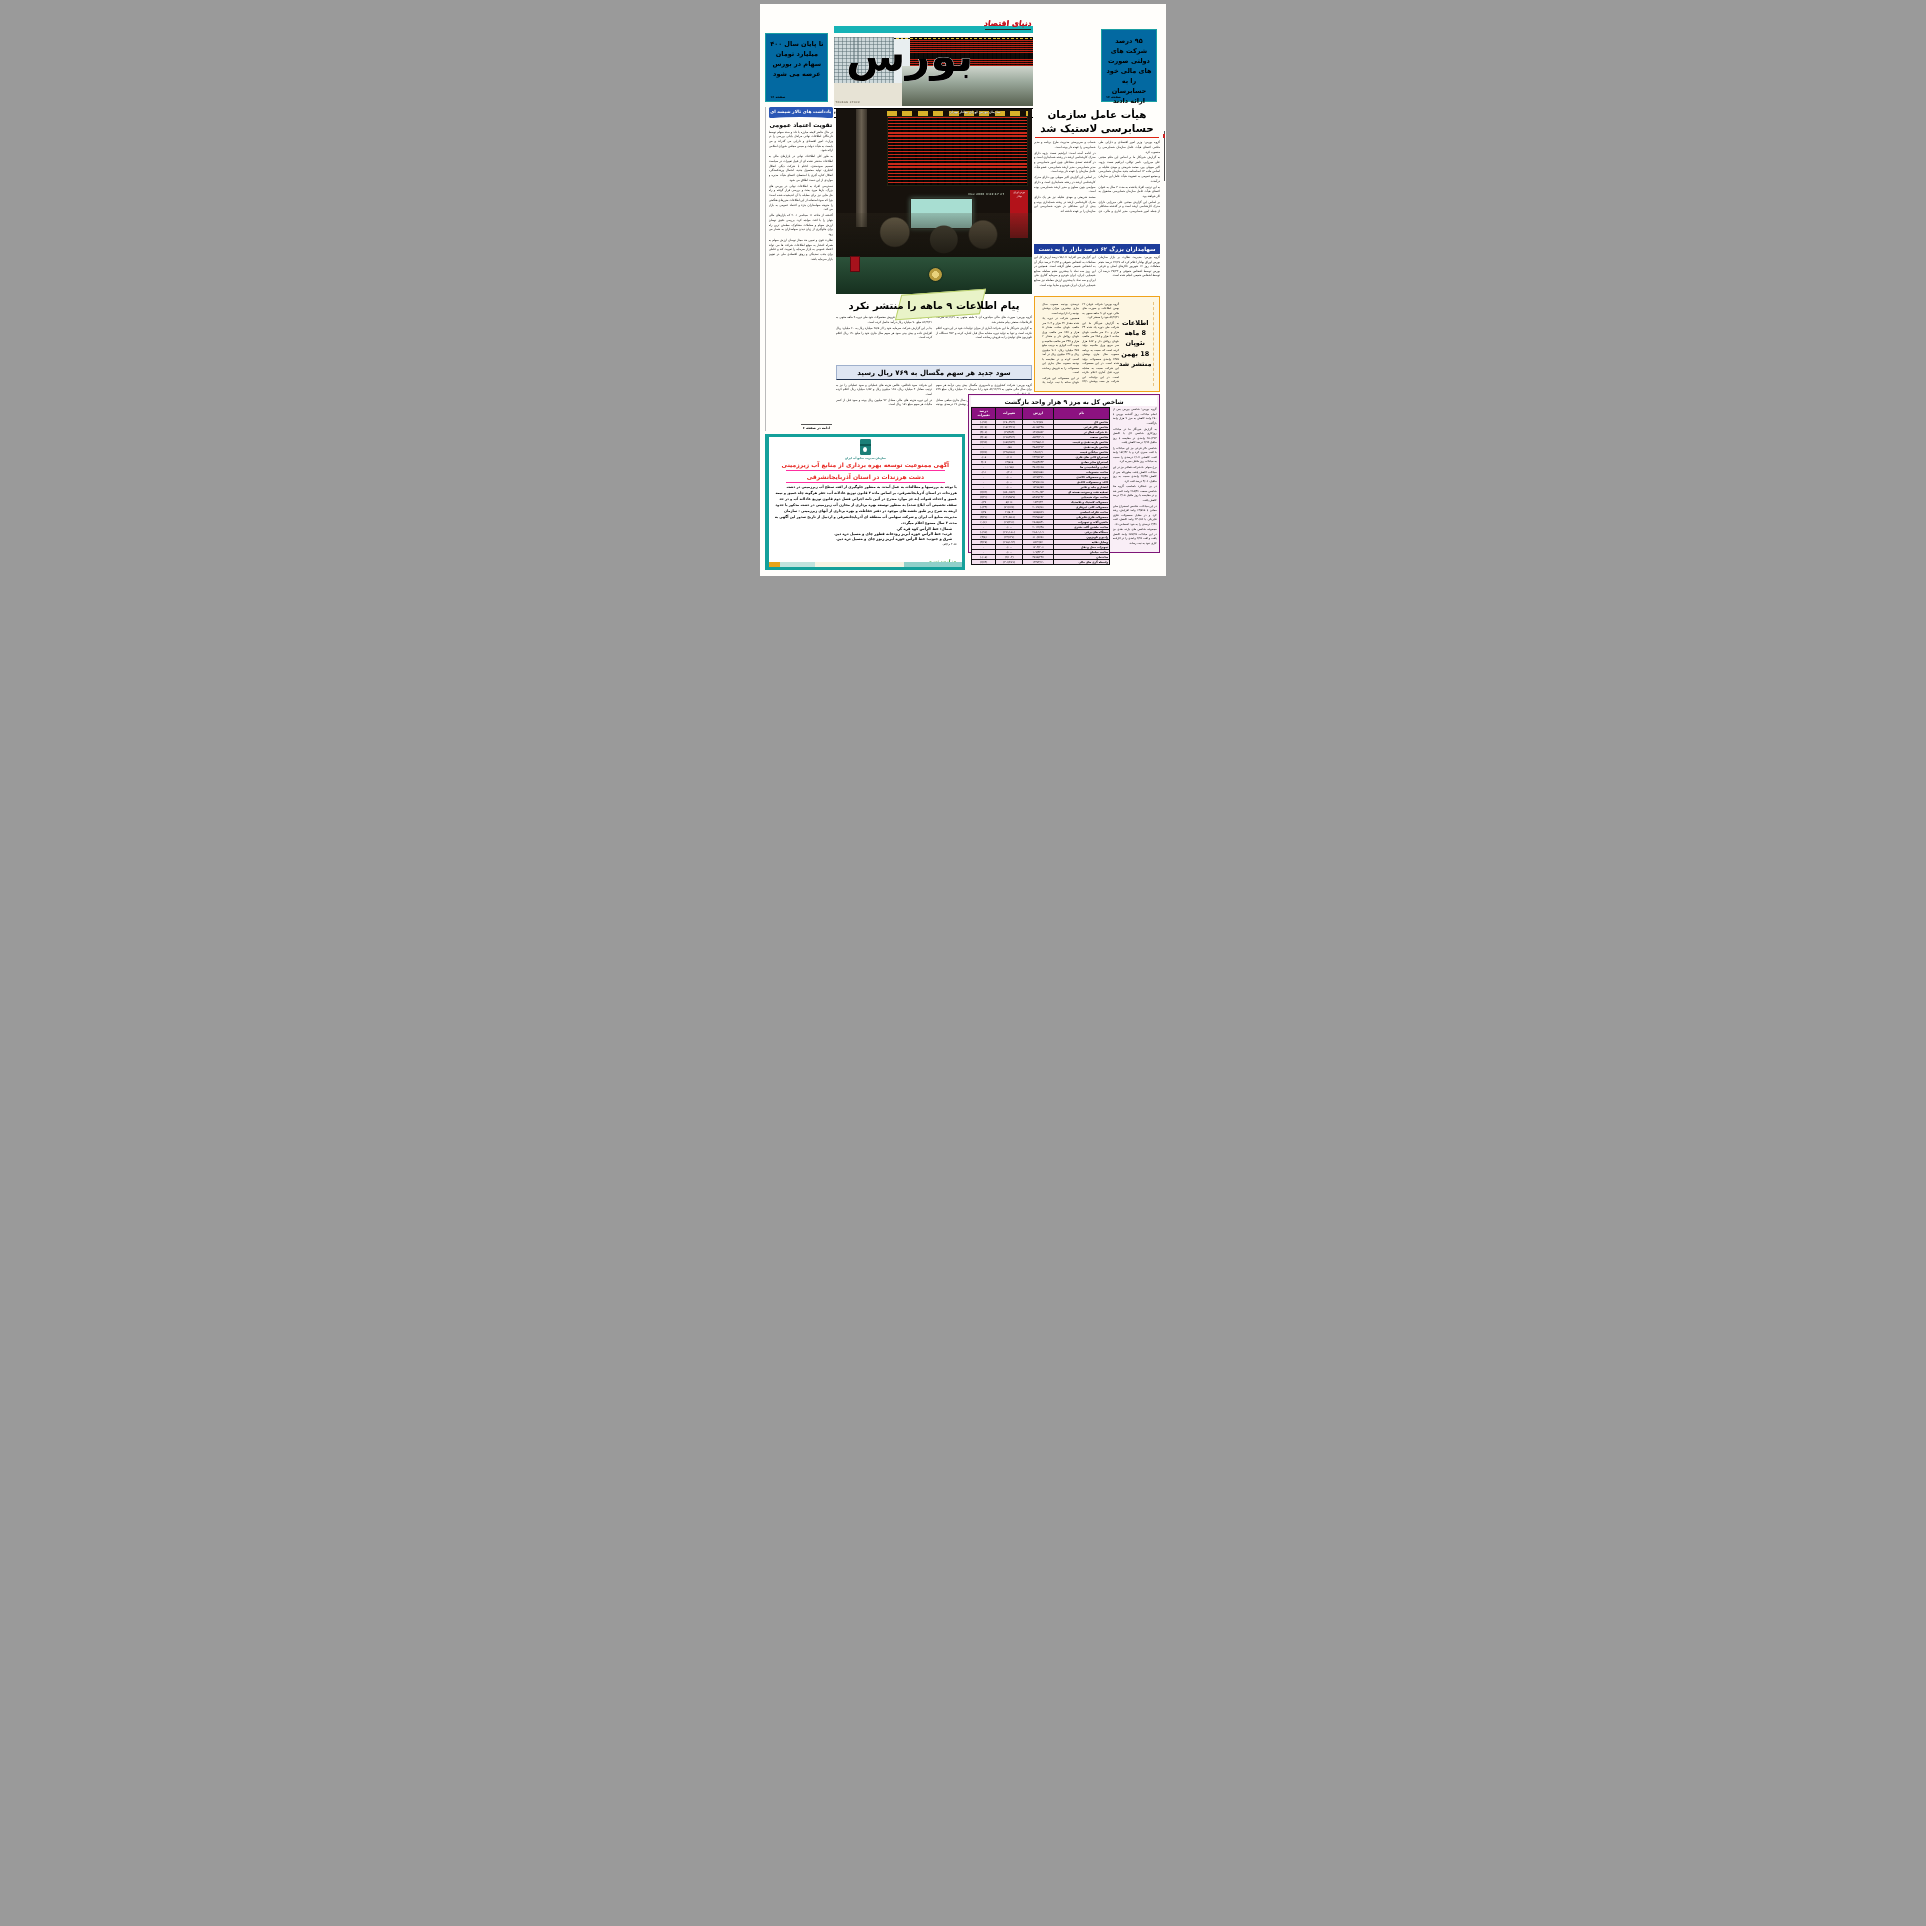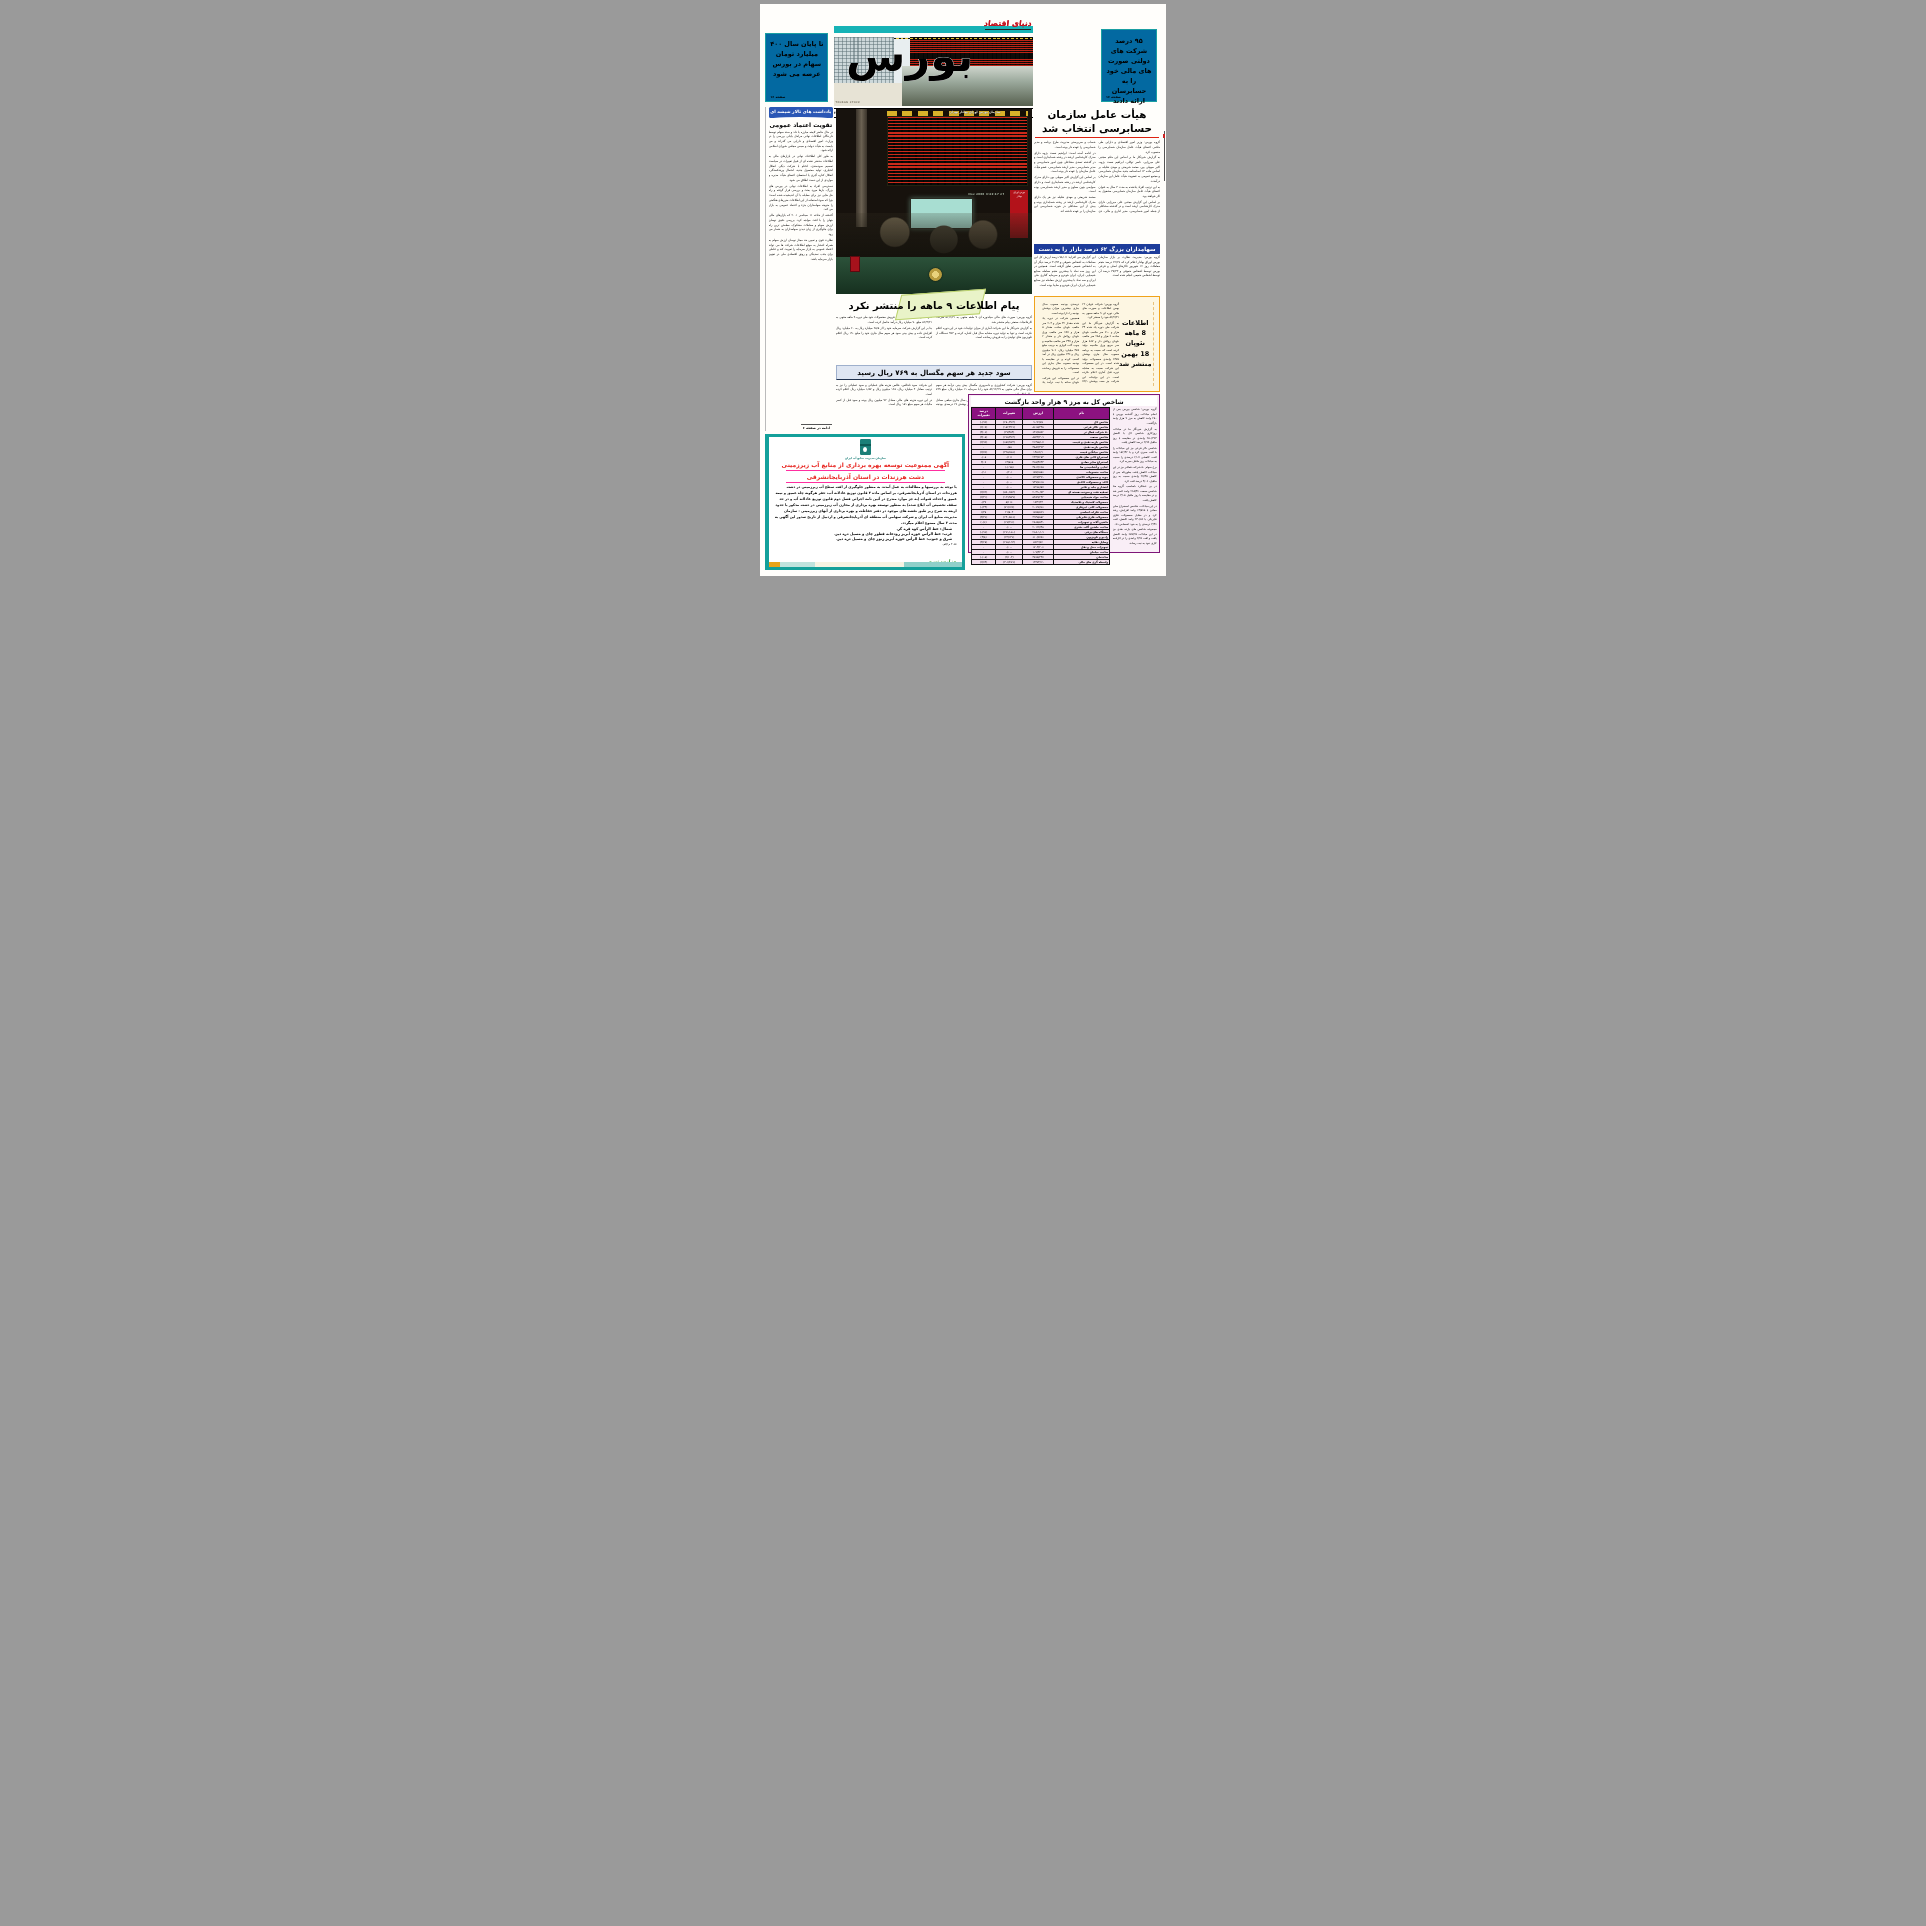--- a/index.html
+++ b/index.html
@@ -174,21 +174,21 @@
     <div class="pscreen"></div>
     <div class="pcrowd"></div>
     <div class="pdesk"></div>
     <div class="emblem"></div>
     <div class="redphone"></div>
   </div>
 
   <div class="lead">
     <h1>
       <span>هیأت عامل سازمان</span><br>
-      <span>حسابرسی انتخاب شد</span>
+      <span>حسابرسی لاستیک شد</span>
     </h1>
     <div class="red-rule"></div>
     <div class="body">
         <p>گروه بورس: وزیر امور اقتصادی و دارایی طی حکمی اعضای هیأت عامل سازمان حسابرسی را منصوب کرد.</p>
         <p>به گزارش خبرنگار ما بر اساس این حکم مجتبی علی میرزایی، ناصر توکلی، ابراهیم نعمت پژوه، اکبر سهیلی پور، محمد شریعتی و مهدی شلیله بر اساس ماده ۱۴ اساسنامه جدید سازمان حسابرسی و مجمع عمومی به عضویت هیأت عامل این سازمان درآمدند.</p>
         <p>به این ترتیب افراد یادشده به مدت ۳ سال به عنوان اعضای هیأت عامل سازمان حسابرسی مشغول به کار خواهند بود.</p>
         <p>بر اساس این گزارش مجتبی علی میرزایی دارای مدرک کارشناسی ارشد است و در گذشته مشاغلی از جمله امور حسابرسی، مدیر اداری و مالی، ذی حساب و سرپرستی مدیریت طرح برنامه و مدیر حسابرسی را عهده دار بوده است.</p>
         <p>در ادامه آمده است: ابراهیم نعمت پژوه دارای مدرک کارشناسی ارشد در رشته حسابداری است و در گذشته تصدی مشاغلی چون امور حسابرسی و مدیر حسابرسی، مدیر ارشد حسابرسی، عضو هیأت عامل سازمان را عهده دار بوده است.</p>
         <p>بر اساس این گزارش اکبر سهیلی پور، دارای مدرک کارشناسی ارشد در رشته حسابداری است و دارای سوابقی چون معاون و مدیر ارشد حسابرسی بوده است.</p>
         <p>محمد شریعتی و مهدی شلیله نیز هر یک دارای مدرک کارشناسی ارشد در رشته حسابداری بوده و پیش از این مشاغلی در حوزه حسابرسی این سازمان را بر عهده داشته اند.</p>

